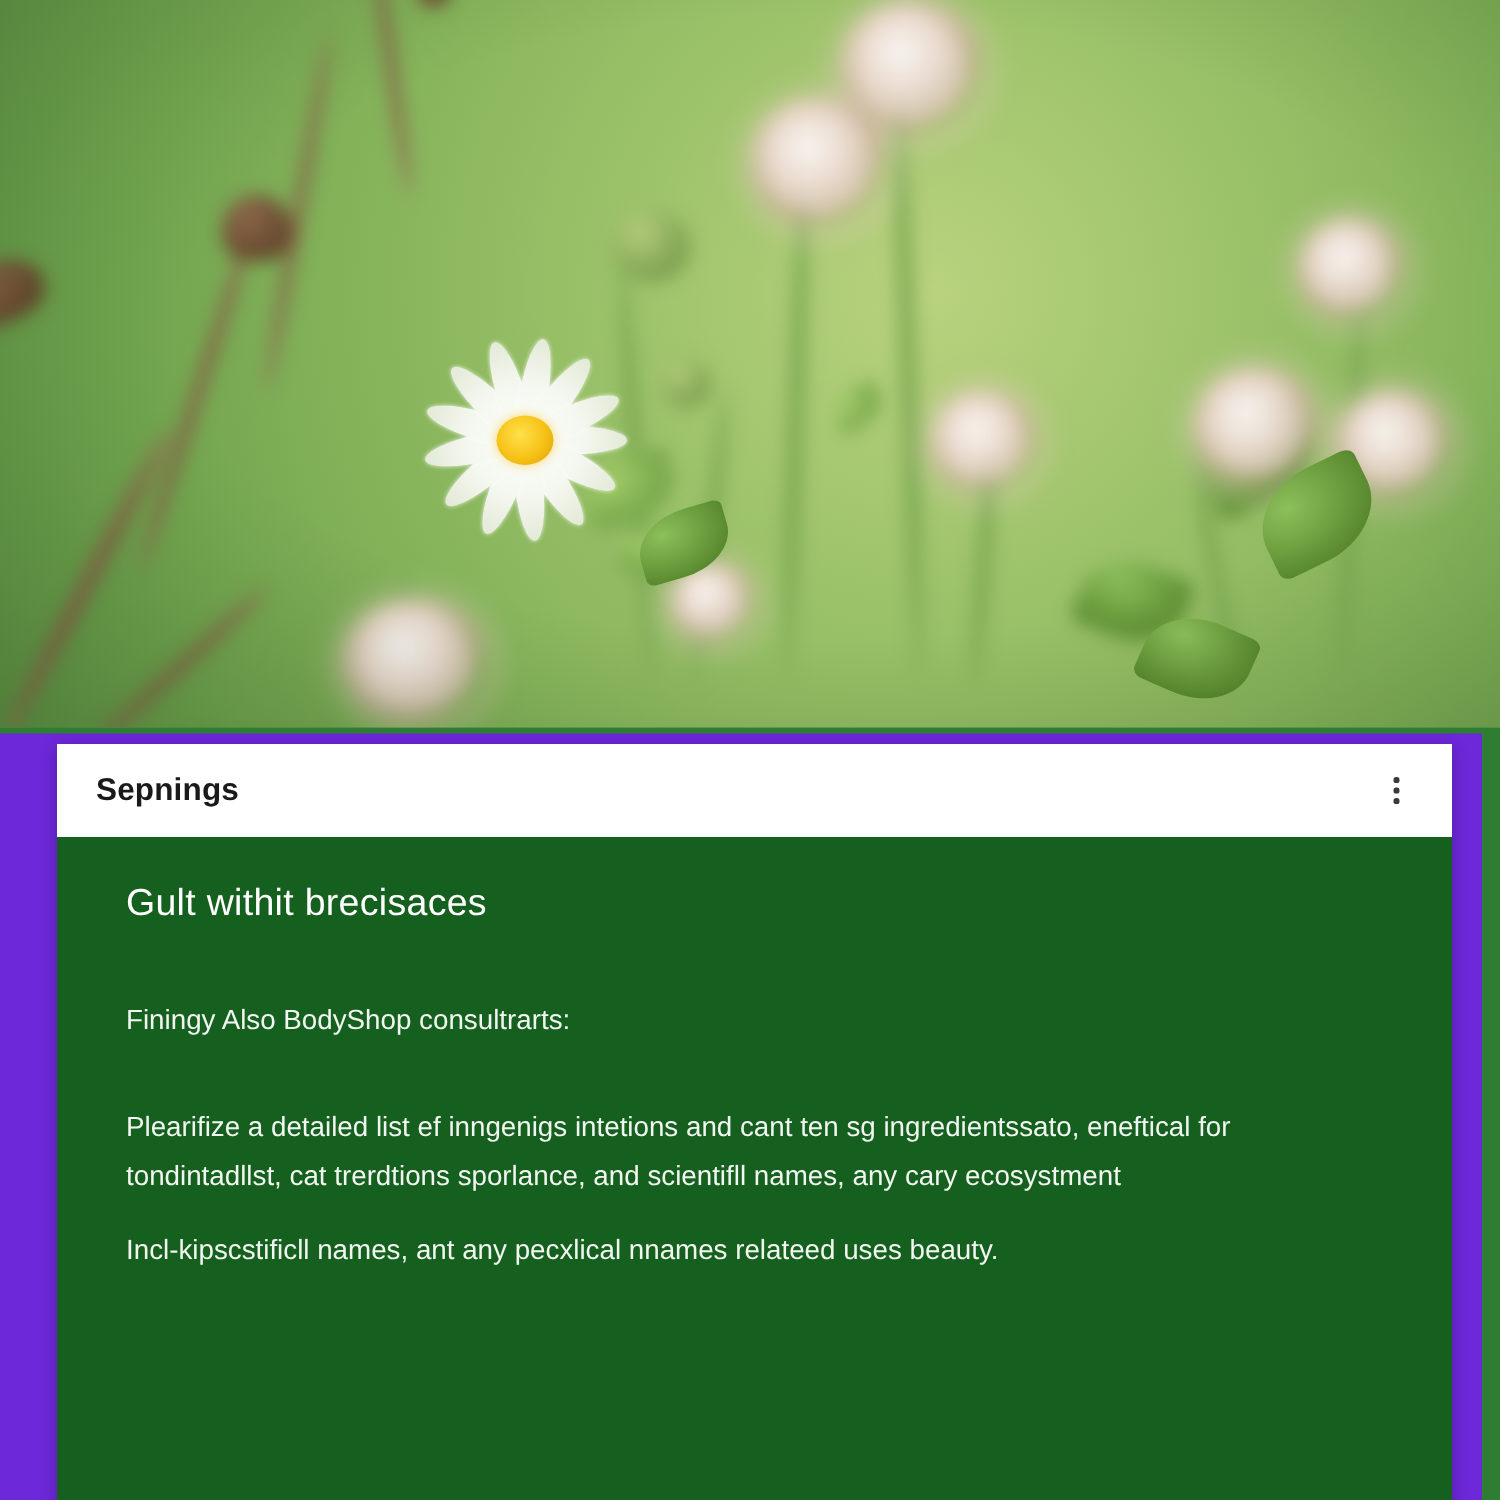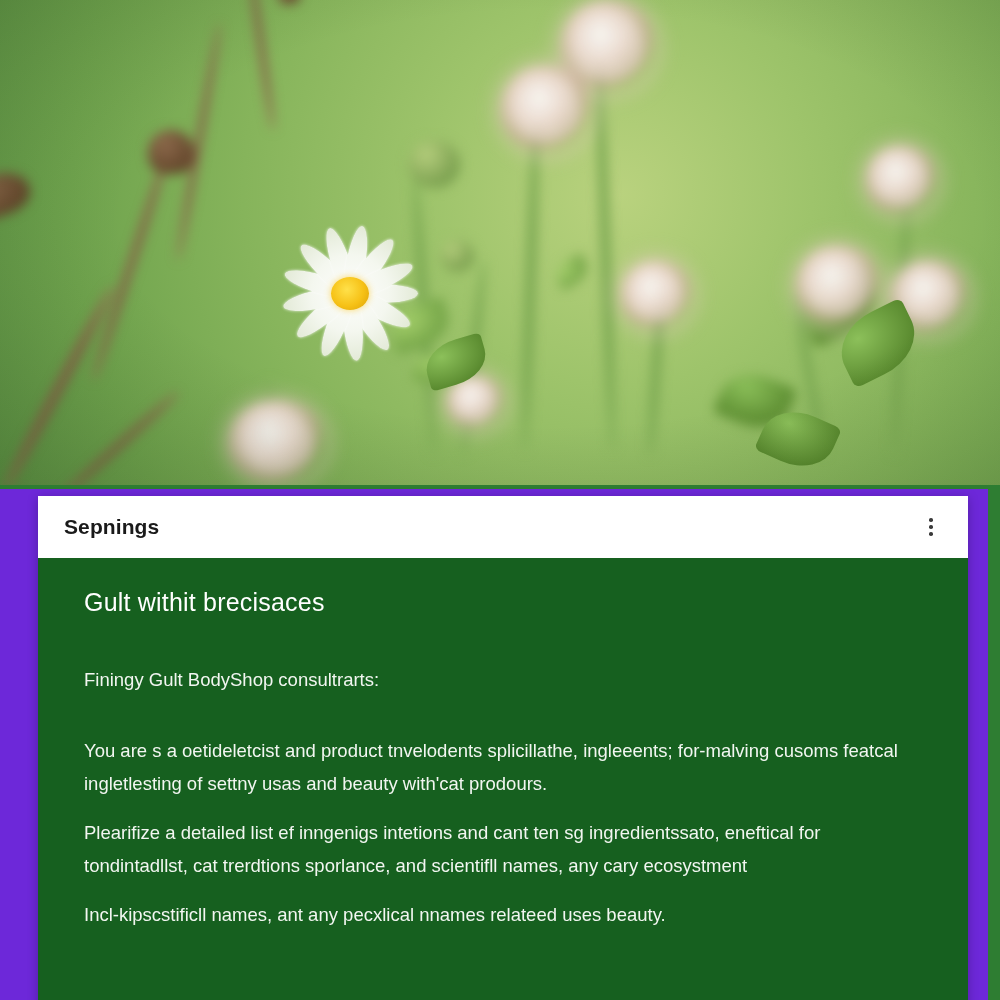--- a/index.html
+++ b/index.html
@@ -286,23 +286,22 @@
         <div class="panel-title">Sepnings</div>
         <div class="kebab">
           <span></span>
           <span></span>
           <span></span>
         </div>
       </div>
 
       <div class="panel-body">
         <h2 class="panel-heading">Gult withit brecisaces</h2>
-        <p>Finingy Gult BodyShop consultrarts:</p>
+        <p>Finingy Also BodyShop consultrarts:</p>
         <div class="spacer-lg"></div>
-        <p>You are s a oetideletcist and product tnvelodents splicillathe, ingleeents; for-malving cusoms featcal ingletlesting of settny usas and beauty with'cat prodours.</p>
         <p>Plearifize a detailed list ef inngenigs intetions and cant ten sg ingredientssato, eneftical for tondintadllst, cat trerdtions sporlance, and scientifll names,  any cary ecosystment</p>
         <p>Incl-kipscstificll names, ant any pecxlical nnames relateed uses beauty.</p>
       </div>
 
     </div>
   </div>
 
 </div>
 
 </body></html>

